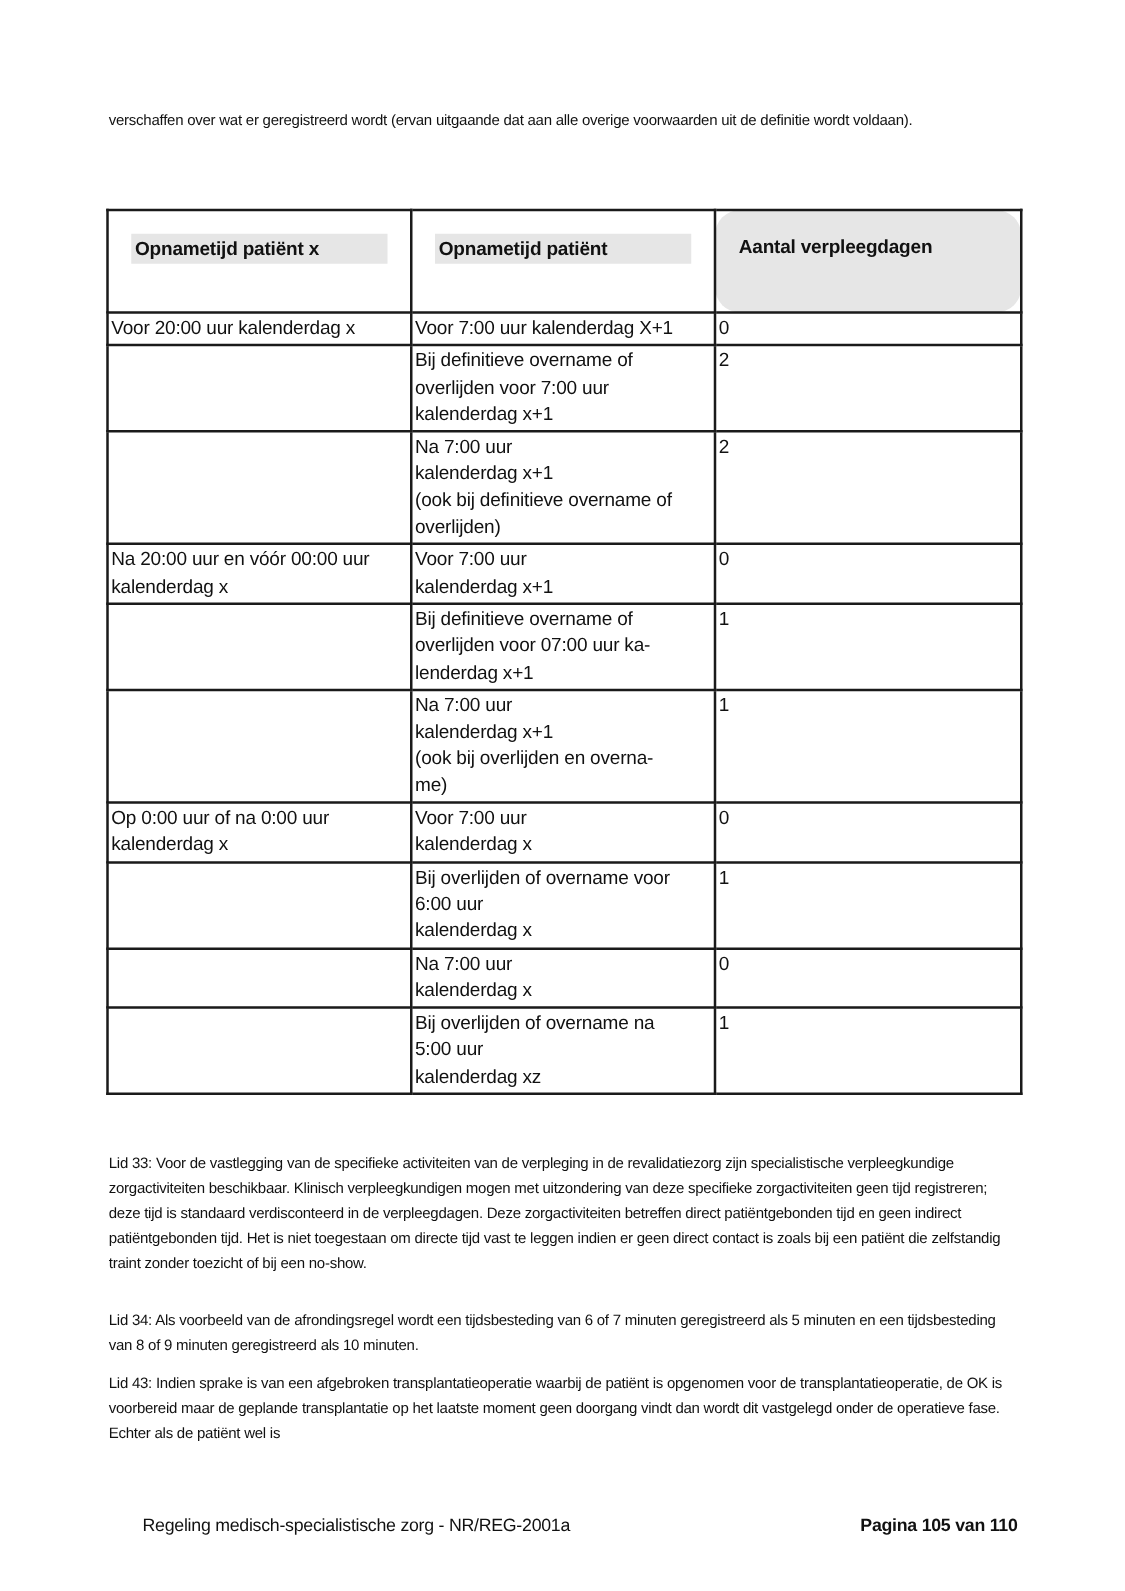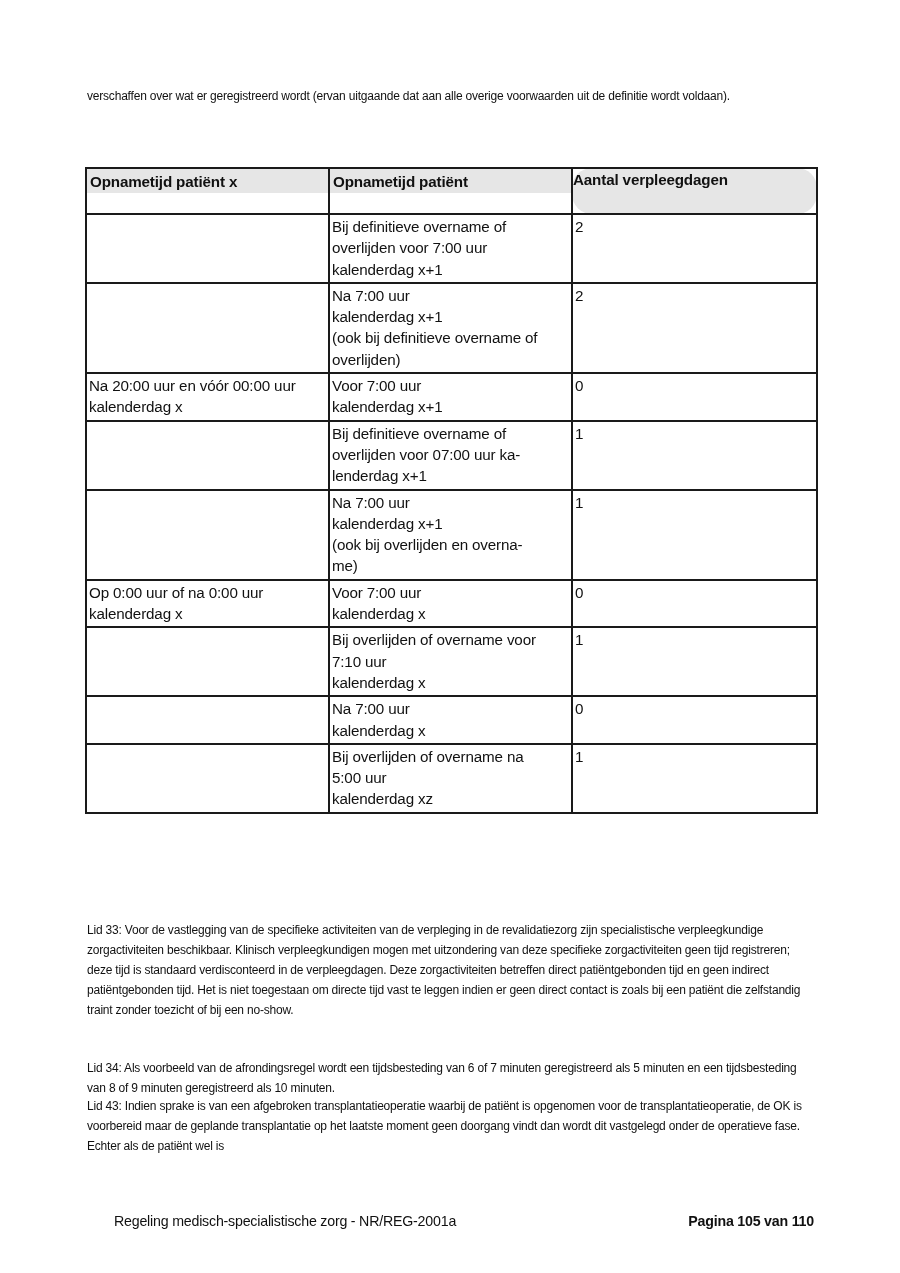--- a/index.html
+++ b/index.html
@@ -17,25 +17,25 @@
     border-collapse: collapse; table-layout: fixed;
     font-size: 15.2px; line-height: 21.3px; letter-spacing: -0.15px;
   }
   table.reg td, table.reg th {
     border: 2px solid #1a1a1a; vertical-align: top; padding: 1px 2px 2px 2px;
     text-align: left; white-space: pre-line; font-weight: normal;
   }
   table.reg col.c1 { width: 243px; }
   table.reg col.c2 { width: 243px; }
   table.reg col.c3 { width: 245px; }
-  table.reg th { font-weight: bold; padding: 0; height: 44px; }
+  table.reg th { font-weight: bold; padding: 18px; height: 44px; }
   th .shade-top { background: #e6e6e6; height: 22px; padding: 2px 3px 0 3px; }
   th.full { background: #e6e6e6; vertical-align: bottom; padding: 0 3px 1px 3px; border-radius: 20px; }
   #lid33 { top: 920px; }
-  #lid34 { top: 1046px; margin-top: 12px; }
+  #lid34 { top: 1046px; }
   #lid43 { top: 1096px; }
   .footer {
     position: absolute; top: 1213px; font-size: 14.2px; letter-spacing: -0.2px; margin-left: 27px;
   }
   #footer-left { left: 87px; }
   #footer-right { right: 86px; font-weight: bold; }
 </style>
 </head>
 <body>
 
@@ -48,20 +48,25 @@
       <col class="c3">
     </colgroup>
   <thead>
     <tr>
       <th><div class="shade-top">Opnametijd patiënt x</div></th>
       <th><div class="shade-top">Opnametijd patiënt</div></th>
       <th class="full">Aantal verpleegdagen</th>
     </tr>
   </thead>
   <tbody id="tbody">
+      <tr>
+        <td>Voor 20:00 uur kalenderdag x</td>
+        <td>Voor 7:00 uur kalenderdag X+1</td>
+        <td>0</td>
+      </tr>
       <tr>
         <td></td>
         <td>Bij definitieve overname of
 overlijden voor 7:00 uur
 kalenderdag x+1</td>
         <td>2</td>
       </tr>
       <tr>
         <td></td>
         <td>Na 7:00 uur
@@ -95,21 +100,21 @@
       <tr>
         <td>Op 0:00 uur of na 0:00 uur
 kalenderdag x</td>
         <td>Voor 7:00 uur
 kalenderdag x</td>
         <td>0</td>
       </tr>
       <tr>
         <td></td>
         <td>Bij overlijden of overname voor
-7:10 uur
+6:00 uur
 kalenderdag x</td>
         <td>1</td>
       </tr>
       <tr>
         <td></td>
         <td>Na 7:00 uur
 kalenderdag x</td>
         <td>0</td>
       </tr>
       <tr>

